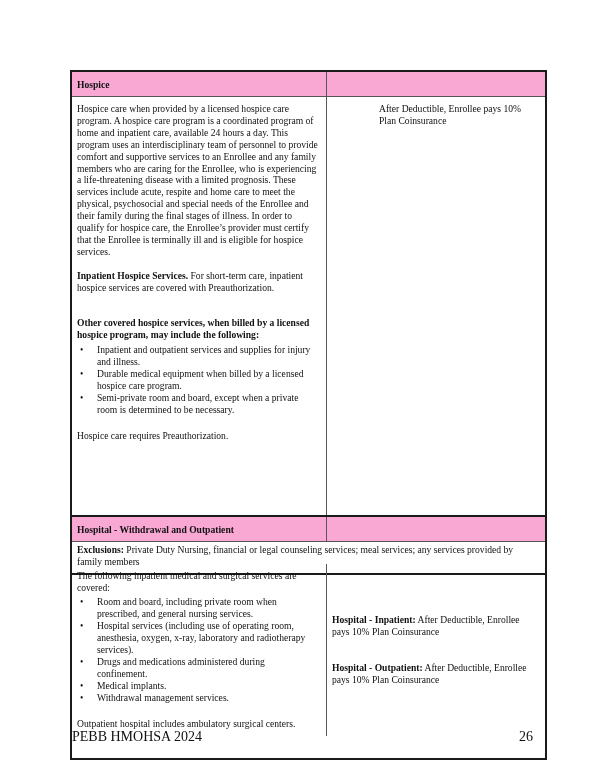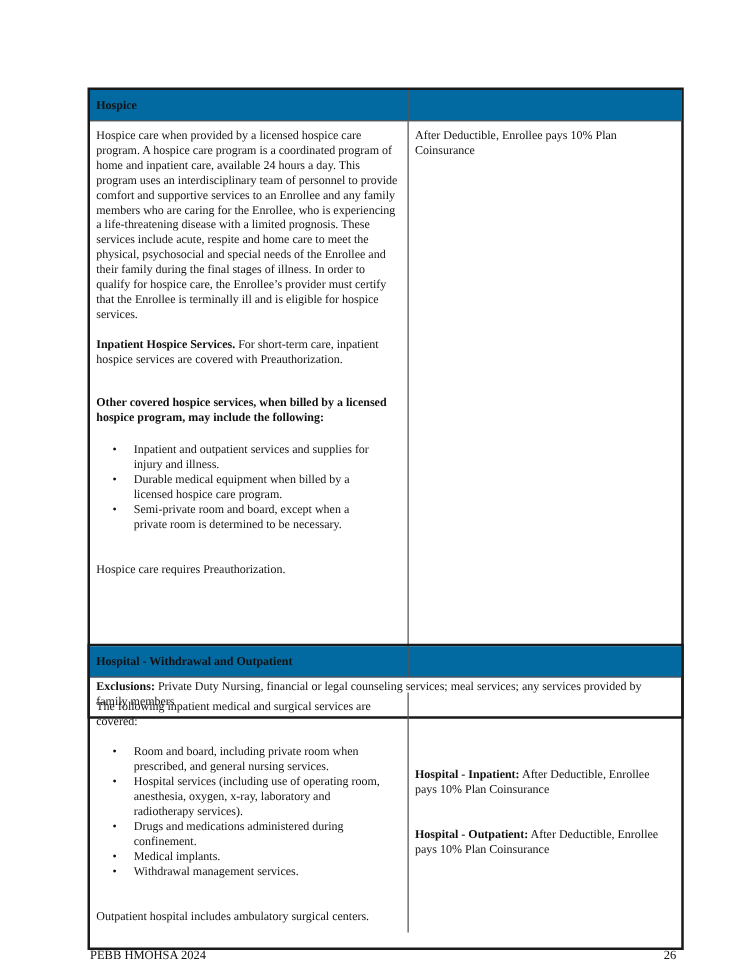--- a/index.html
+++ b/index.html
@@ -5,40 +5,40 @@
     html, body { margin: 0; padding: 0; background: #ffffff; }
     body { width: 600px; height: 776px; position: relative; overflow: hidden;
            font-family: "Liberation Serif", "DejaVu Serif", serif; color: #111; }
     .tbl { position: absolute; left: 70px; width: 477px; border: 2px solid #1a1a1a;
            box-sizing: border-box; }
     .row { display: flex; border-bottom: 1px solid #555; box-sizing: border-box; }
     .row:last-child { border-bottom: none; align-items: center; }
     .cell { box-sizing: border-box; padding: 6px 6px 6px 5px; font-size: 9.6px; line-height: 11.9px; }
     .cell.left { width: 255px; border-right: 1px solid #555; }
     .cell.right { flex: 1; }
-    .hdr { background: #0369a1; height: 25px; }
+    .hdr { background: #f9a8d4; height: 25px; }
     .hdr .cell { font-weight: bold; padding-top: 7px; }
     .full { width: 100%; }
     p { margin: 0; }
     .gap { height: 11.9px; }
     b { font-weight: bold; }
-    ul { margin: 13px; padding: 0; list-style: none; }
+    ul { margin: 3px; padding: 0; list-style: none; }
     li { position: relative; padding-left: 17px; }
     li::before { content: "\2022"; position: absolute; left: 0; top: 0; }
-    .footer { position: absolute; top: 759px; font-size: 10px; }
+    .footer { position: absolute; top: 729px; font-size: 14px; }
   </style>
 </head>
 <body>
 
 <div class="tbl" style="top:70px;">
   <div class="row hdr">
     <div class="cell left">Hospice</div>
     <div class="cell right"></div>
   </div>
-  <div class="row" style="height:440px;">
+  <div class="row" style="height:440px;gap:47px;">
     <div class="cell left">
       <p>Hospice care when provided by a licensed hospice care program. A hospice care program is a coordinated program of home and inpatient care, available 24 hours a day. This program uses an interdisciplinary team of personnel to provide comfort and supportive services to an Enrollee and any family members who are caring for the Enrollee, who is experiencing a life-threatening disease with a limited prognosis.  These services include acute, respite and home care to meet the physical, psychosocial and special needs of the Enrollee and their family during the final stages of illness. In order to qualify for hospice care, the Enrollee’s provider must certify that the Enrollee is terminally ill and is eligible for hospice services.</p>
       <div class="gap"></div>
       <p><b>Inpatient Hospice Services.</b><span> For short-term care, inpatient hospice services are covered with Preauthorization.</span></p>
       <div class="gap"></div>
       <div class="gap"></div>
       <p><b>Other covered hospice services, when billed by a licensed hospice program, may include the following:</b></p>
       <ul>
         <li>Inpatient and outpatient services and supplies for injury and illness.</li>
         <li>Durable medical equipment when billed by a licensed hospice care program.</li>
@@ -79,13 +79,13 @@
     <div class="cell right">
       <p><b>Hospital - Inpatient:</b><span> After Deductible, Enrollee pays 10% Plan Coinsurance</span></p>
       <div class="gap"></div>
       <div class="gap"></div>
       <p><b>Hospital - Outpatient:</b><span> After Deductible, Enrollee pays 10% Plan Coinsurance</span></p>
     </div>
   </div>
 </div>
 
 <div class="footer" style="left:72px;">PEBB HMOHSA 2024</div>
-<div class="footer" style="left:519px;margin-left:12px;">26</div>
+<div class="footer" style="left:519px;">26</div>
 
 </body></html>

